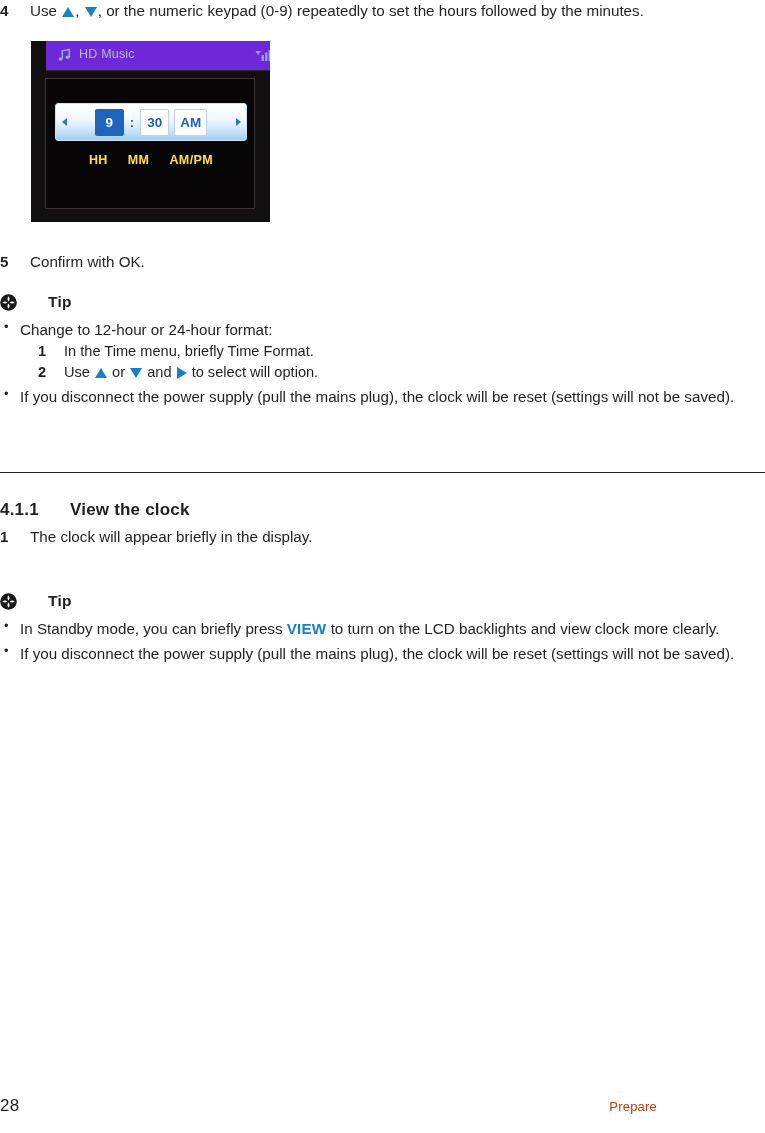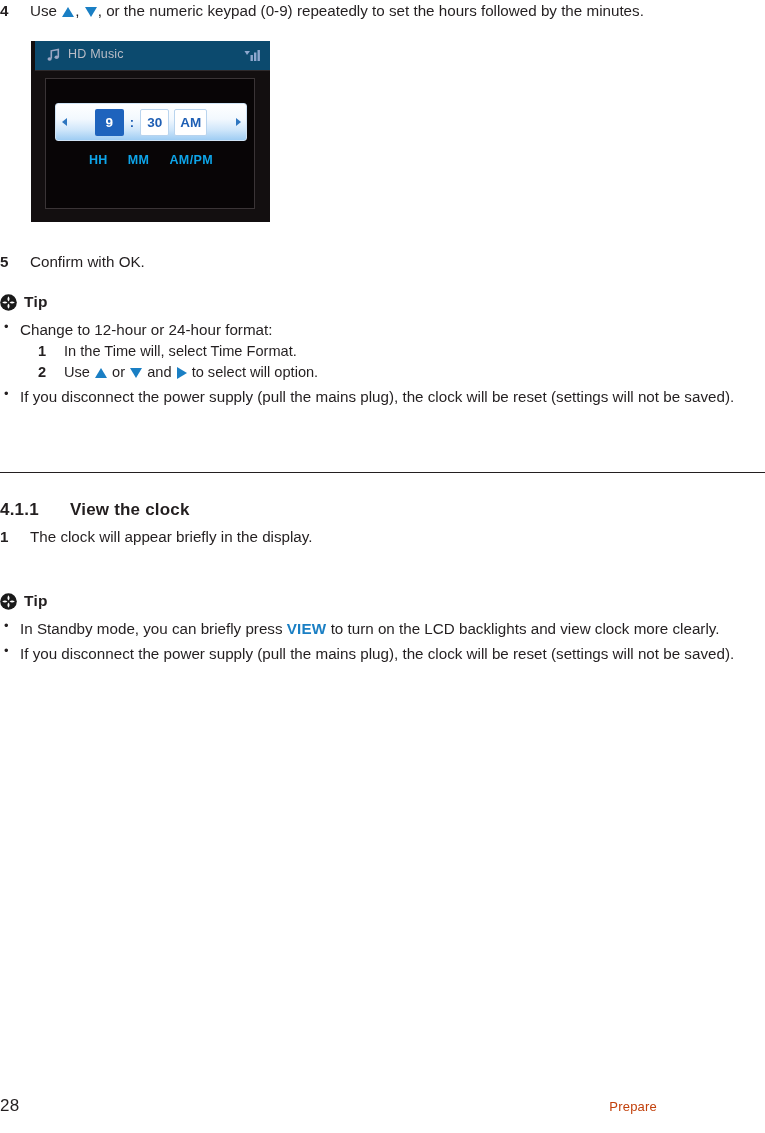--- a/index.html
+++ b/index.html
@@ -74,23 +74,23 @@
     position: absolute;
     left: 31px;
     top: 41px;
     width: 239px;
     height: 181px;
     background: #130f10;
     overflow: hidden;
   }
   .dev-titlebar {
     position: absolute;
-    left: 4px; top: 0;
+    left: 15px; top: 0;
     width: 239px; height: 29px;
-    background: #0c4a6e;
+    background: #6d28d9;
     border-bottom: 1px solid #2e2a2c;
   }
   .dev-note-icon {
     position: absolute;
     left: 11px; top: 6px;
     width: 16px; height: 16px;
   }
   .dev-title-text {
     position: absolute;
     left: 33px; top: 6px;
@@ -180,38 +180,39 @@
   }
   .time-labels {
     position: absolute;
     left: 24px; top: 112px;
     width: 192px;
     display: flex;
     justify-content: center;
     gap: 20px;
     font-size: 12.5px;
     font-weight: bold;
-    color: #0ea5e9;
+    color: #fde047;
     letter-spacing: .4px;
   }
 
   
   #step5 { position: absolute; left: 0px; top: 251px; width: 765px; }
 
   
   .tip-head {
     display: flex;
     align-items: center;
     gap: 7px;
   }
   .tip-icon { width: 17px; height: 17px; flex: 0 0 17px; }
   .tip-label {
     font-size: 15.5px;
     font-weight: bold;
     letter-spacing: .2px;
+    margin-left: 24px;
   }
   ul.bullets {
     list-style: none;
     margin: 8px 0 0 0;
     padding: 0;
   }
   ul.bullets > li {
     position: relative;
     padding-left: 20px;
     font-size: 15.2px;
@@ -361,21 +362,21 @@
         </svg>
       </span>
       <span class="tip-label">Tip</span>
     </div>
     <ul class="bullets">
       <li>
         <span>Change to 12-hour or 24-hour format:</span>
         <ol class="substeps">
           <li>
             <span class="sn">1</span>
-            <span><span>In the Time will, select </span><b>Time Format</b><span>.</span></span>
+            <span><span>In the Time menu, briefly </span><b>Time Format</b><span>.</span></span>
           </li>
           <li>
             <span class="sn">2</span>
             <span><span>Use </span><span class="tri tri-up"></span><span> or </span><span class="tri tri-down"></span><span> and </span><span class="tri tri-right"></span><span> to select will option.</span></span>
           </li>
         </ol>
       </li>
       <li>If you disconnect the power supply (pull the mains plug), the clock will be reset (settings will not be saved).</li>
     </ul>
   </div>

